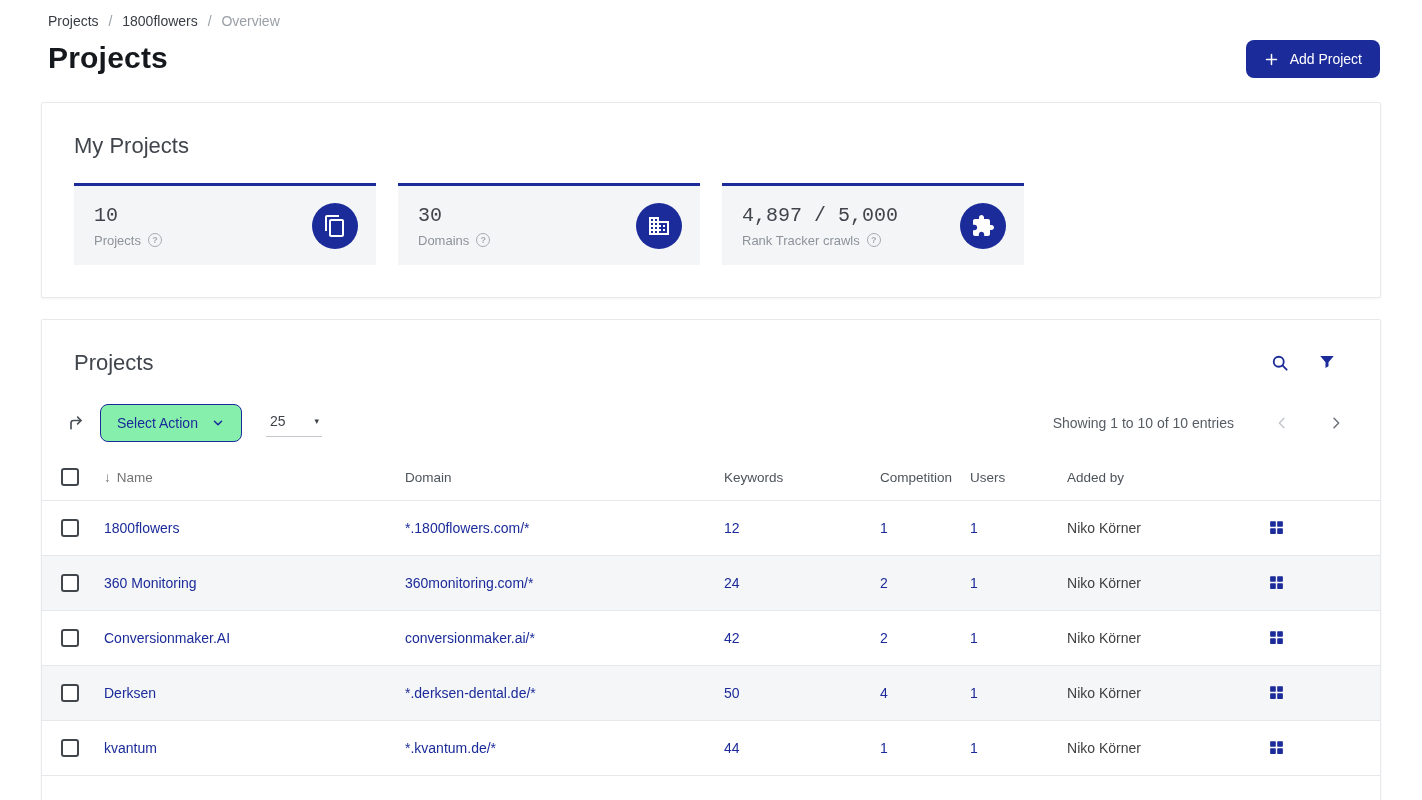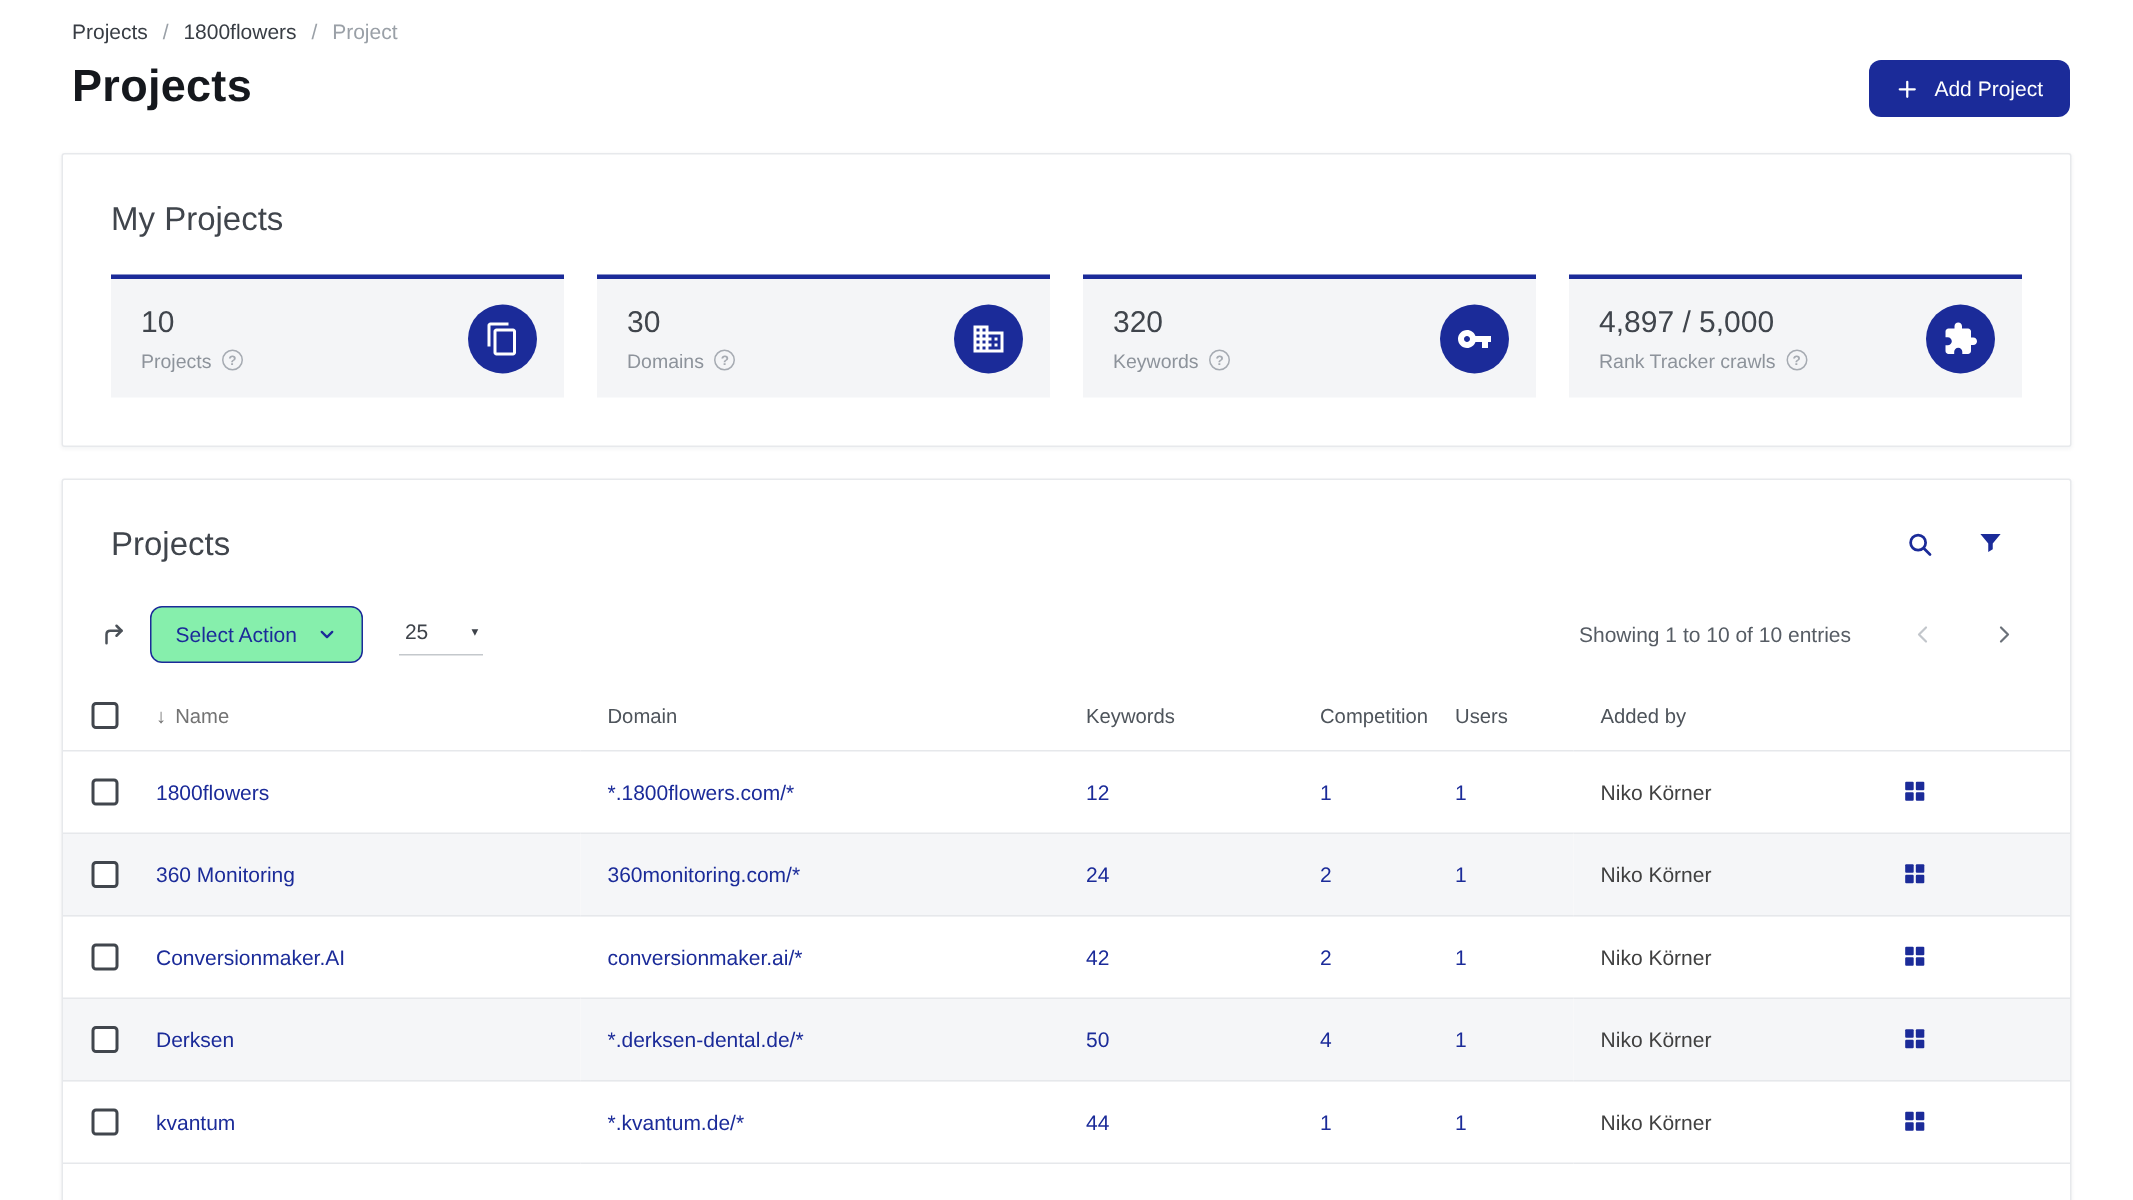--- a/index.html
+++ b/index.html
@@ -54,21 +54,21 @@
     margin-top: 24px;
     display: grid; grid-template-columns: repeat(4, 1fr); gap: 22px;
   }
   .tile {
     height: 82px;
     background: #f4f5f7;
     border-top: 3px solid #1b2b99;
     padding: 14px 18px 14px 20px;
     display: flex; align-items: center; justify-content: space-between;
   }
-  .tile-value { font-size: 20px; color: #40454c; margin-bottom: 6px; }
+  .tile-value { font-size: 20px; color: #40454c; margin-bottom: 6px; font-family: Liberation Mono, monospace; }
   .tile-label-row { display: flex; align-items: center; gap: 7px; font-size: 13px; color: #8d939b; }
   .help {
     display: inline-flex; align-items: center; justify-content: center;
     width: 14px; height: 14px; border: 1px solid #a6abb2; border-radius: 50%;
     color: #a6abb2; font-size: 9px; font-weight: 700; cursor: pointer;
   }
   .help::after { content: "?"; }
   .tile-icon {
     width: 46px; height: 46px; border-radius: 50%;
     background: #1b2b99;
@@ -152,21 +152,21 @@
 <body>
 
 <div class="page">
 
   <header class="topbar">
     <nav class="breadcrumb">
       <a>Projects</a>
       <span class="sep">/</span>
       <a>1800flowers</a>
       <span class="sep">/</span>
-      <span class="current">Project</span>
+      <span class="current">Overview</span>
     </nav>
     <h1 class="page-title">Projects</h1>
     <button class="btn-primary">
       <span style="display:inline-flex;">
         <svg viewBox="0 0 24 24" width="15" height="15" fill="none" stroke="#ffffff" stroke-width="2.4" stroke-linecap="round">
             <path d="M12 4v16M4 12h16"></path>
           </svg>
       </span>
       <span>Add Project</span>
     </button>
@@ -199,34 +199,20 @@
             <span class="help"></span>
           </div>
         </div>
         <div class="tile-icon">
           <svg viewBox="0 0 24 24">
               <path d="M12 7V3H2v18h20V7H12zM6 19H4v-2h2v2zm0-4H4v-2h2v2zm0-4H4V9h2v2zm0-4H4V5h2v2zm4 12H8v-2h2v2zm0-4H8v-2h2v2zm0-4H8V9h2v2zm0-4H8V5h2v2zm10 12h-8v-2h2v-2h-2v-2h2v-2h-2V9h8v10zm-2-8h-2v2h2v-2zm0 4h-2v2h2v-2z"></path>
             </svg>
         </div>
       </div>
 
-      <div class="tile">
-        <div>
-          <div class="tile-value">320</div>
-          <div class="tile-label-row">
-            <span>Keywords</span>
-            <span class="help"></span>
-          </div>
-        </div>
-        <div class="tile-icon">
-          <svg viewBox="0 0 24 24">
-              <path d="M12.65 10C11.83 7.67 9.61 6 7 6c-3.31 0-6 2.69-6 6s2.69 6 6 6c2.61 0 4.83-1.67 5.65-4H17v4h4v-4h2v-4H12.65zM7 14c-1.1 0-2-.9-2-2s.9-2 2-2 2 .9 2 2-.9 2-2 2z"></path>
-            </svg>
-        </div>
-      </div>
 
       <div class="tile">
         <div>
           <div class="tile-value">4,897 / 5,000</div>
           <div class="tile-label-row">
             <span>Rank Tracker crawls</span>
             <span class="help"></span>
           </div>
         </div>
         <div class="tile-icon">

